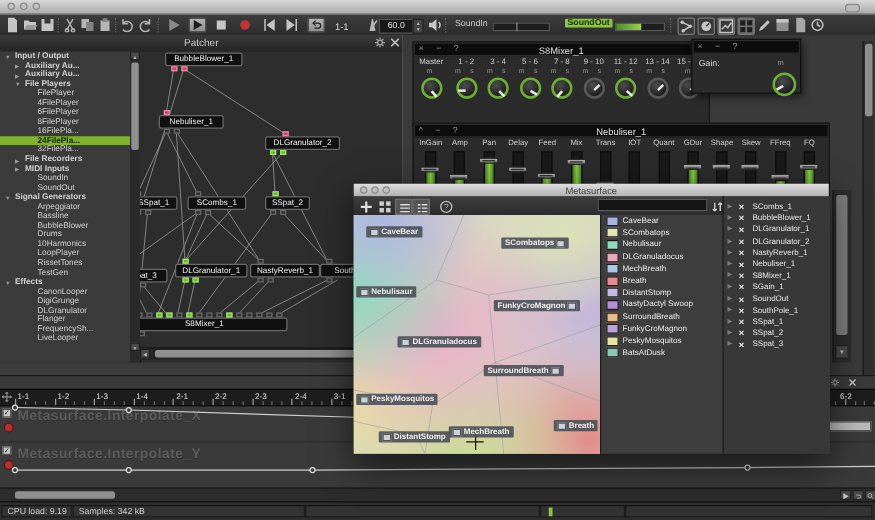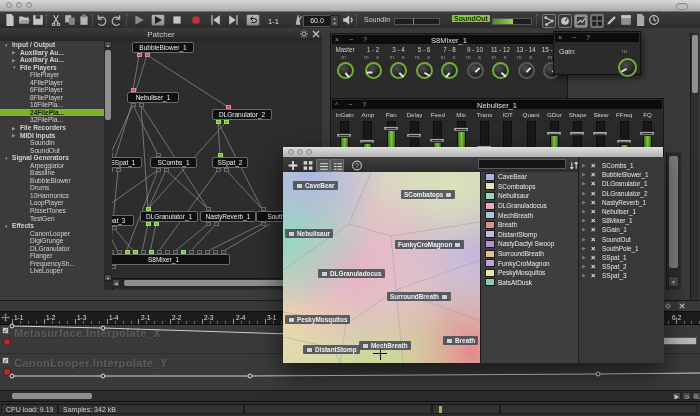--- a/index.html
+++ b/index.html
@@ -851,21 +851,21 @@
     </div>
 
   <div class="lane-cb abs" style="top:26px">✓</div>
   <div class="lane-rec abs" style="top:37px"></div>
   <div class="lane-label abs" style="top:26px">Metasurface.Interpolate_X</div>
 
   <div id="lane-divider" class="abs"></div>
 
   <div class="lane-cb abs" style="top:56px">✓</div>
   <div class="lane-rec abs" style="top:67px"></div>
-  <div class="lane-label abs" style="top:56px">CanonLooper.Interpolate_Y</div>
+  <div class="lane-label abs" style="top:56px">Metasurface.Interpolate_Y</div>
 
   <svg id="env-svg" width="700" height="101" viewBox="0 300 700 101" style="position:absolute;left:0;top:0;pointer-events:none">
       <polyline points="12,325 103,327 290,333" fill="none" stroke="#cfcfcf" stroke-width="1"></polyline>
       <circle cx="12" cy="325" r="2" fill="#3a3a3a" stroke="#dedede" stroke-width="1"></circle>
       <circle cx="103" cy="327" r="2" fill="#3a3a3a" stroke="#dedede" stroke-width="1"></circle>
       <polyline points="12,375 103,375 250,375 598,373 700,372" fill="none" stroke="#cfcfcf" stroke-width="1"></polyline>
       <circle cx="12" cy="375" r="2" fill="#3a3a3a" stroke="#dedede" stroke-width="1"></circle>
       <circle cx="103" cy="375" r="2" fill="#3a3a3a" stroke="#dedede" stroke-width="1"></circle>
       <circle cx="250" cy="375" r="2" fill="#3a3a3a" stroke="#dedede" stroke-width="1"></circle>
       <circle cx="598" cy="373" r="2" fill="#3a3a3a" stroke="#dedede" stroke-width="1"></circle>
@@ -902,20 +902,21 @@
     <div style="position:absolute;left:6px;top:1px;width:3px;height:7px;background:#8bc63e"></div>
   </div>
   <div class="status-seg" style="left:500px;width:198px"></div>
 </div>
 
 <div id="meta-window" class="abs">
   <div id="meta-titlebar" class="abs">
     <div class="meta-light abs" style="left:5px"></div>
     <div class="meta-light abs" style="left:14px"></div>
     <div class="meta-light abs" style="left:23px"></div>
+    <div id="meta-title" class="abs">Metasurface</div>
   </div>
   <div id="meta-toolbar" class="abs">
     <div id="meta-tb-icons">
         <span class="mt-icon abs" style="left: 3px;">
           <svg viewBox="0 0 10 10" style="width:100%;height:100%">
             <path d="M5 1v8M1 5h8" stroke="#e0e0e0" stroke-width="1.6"></path>
           </svg>
         </span>
         <span class="mt-icon abs" style="left: 18px;">
           <svg viewBox="0 0 10 10" style="width:100%;height:100%">

